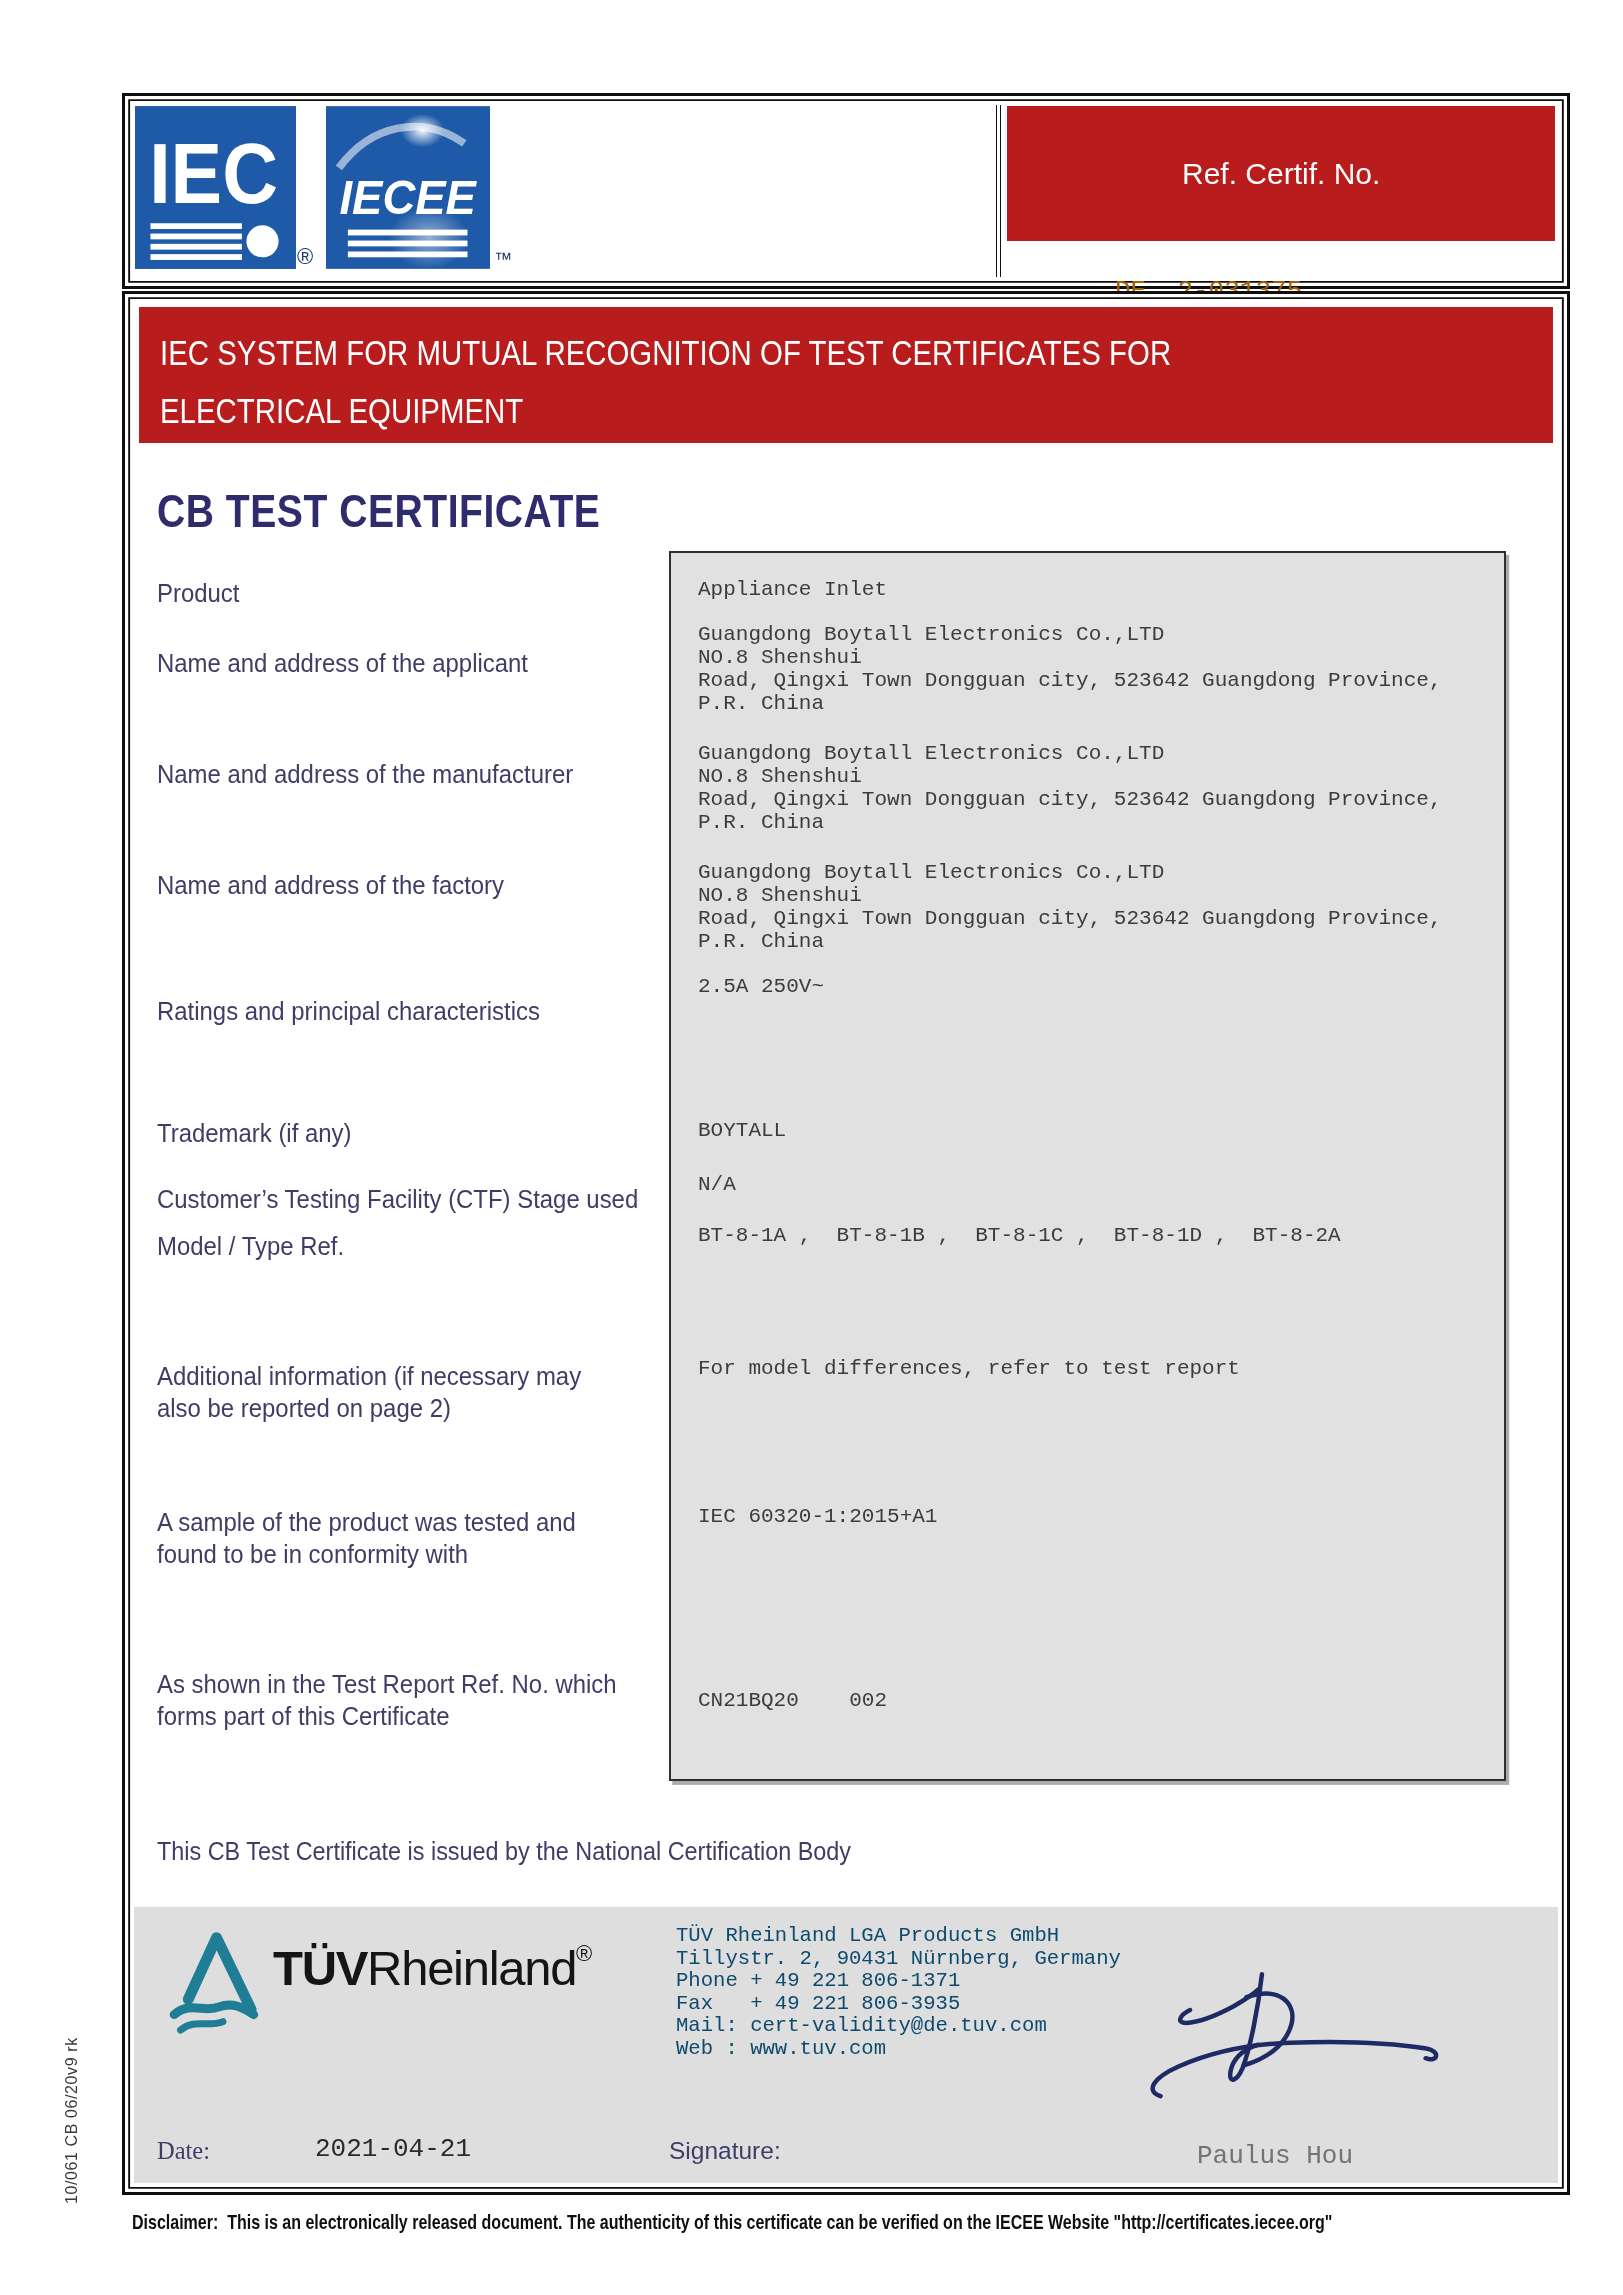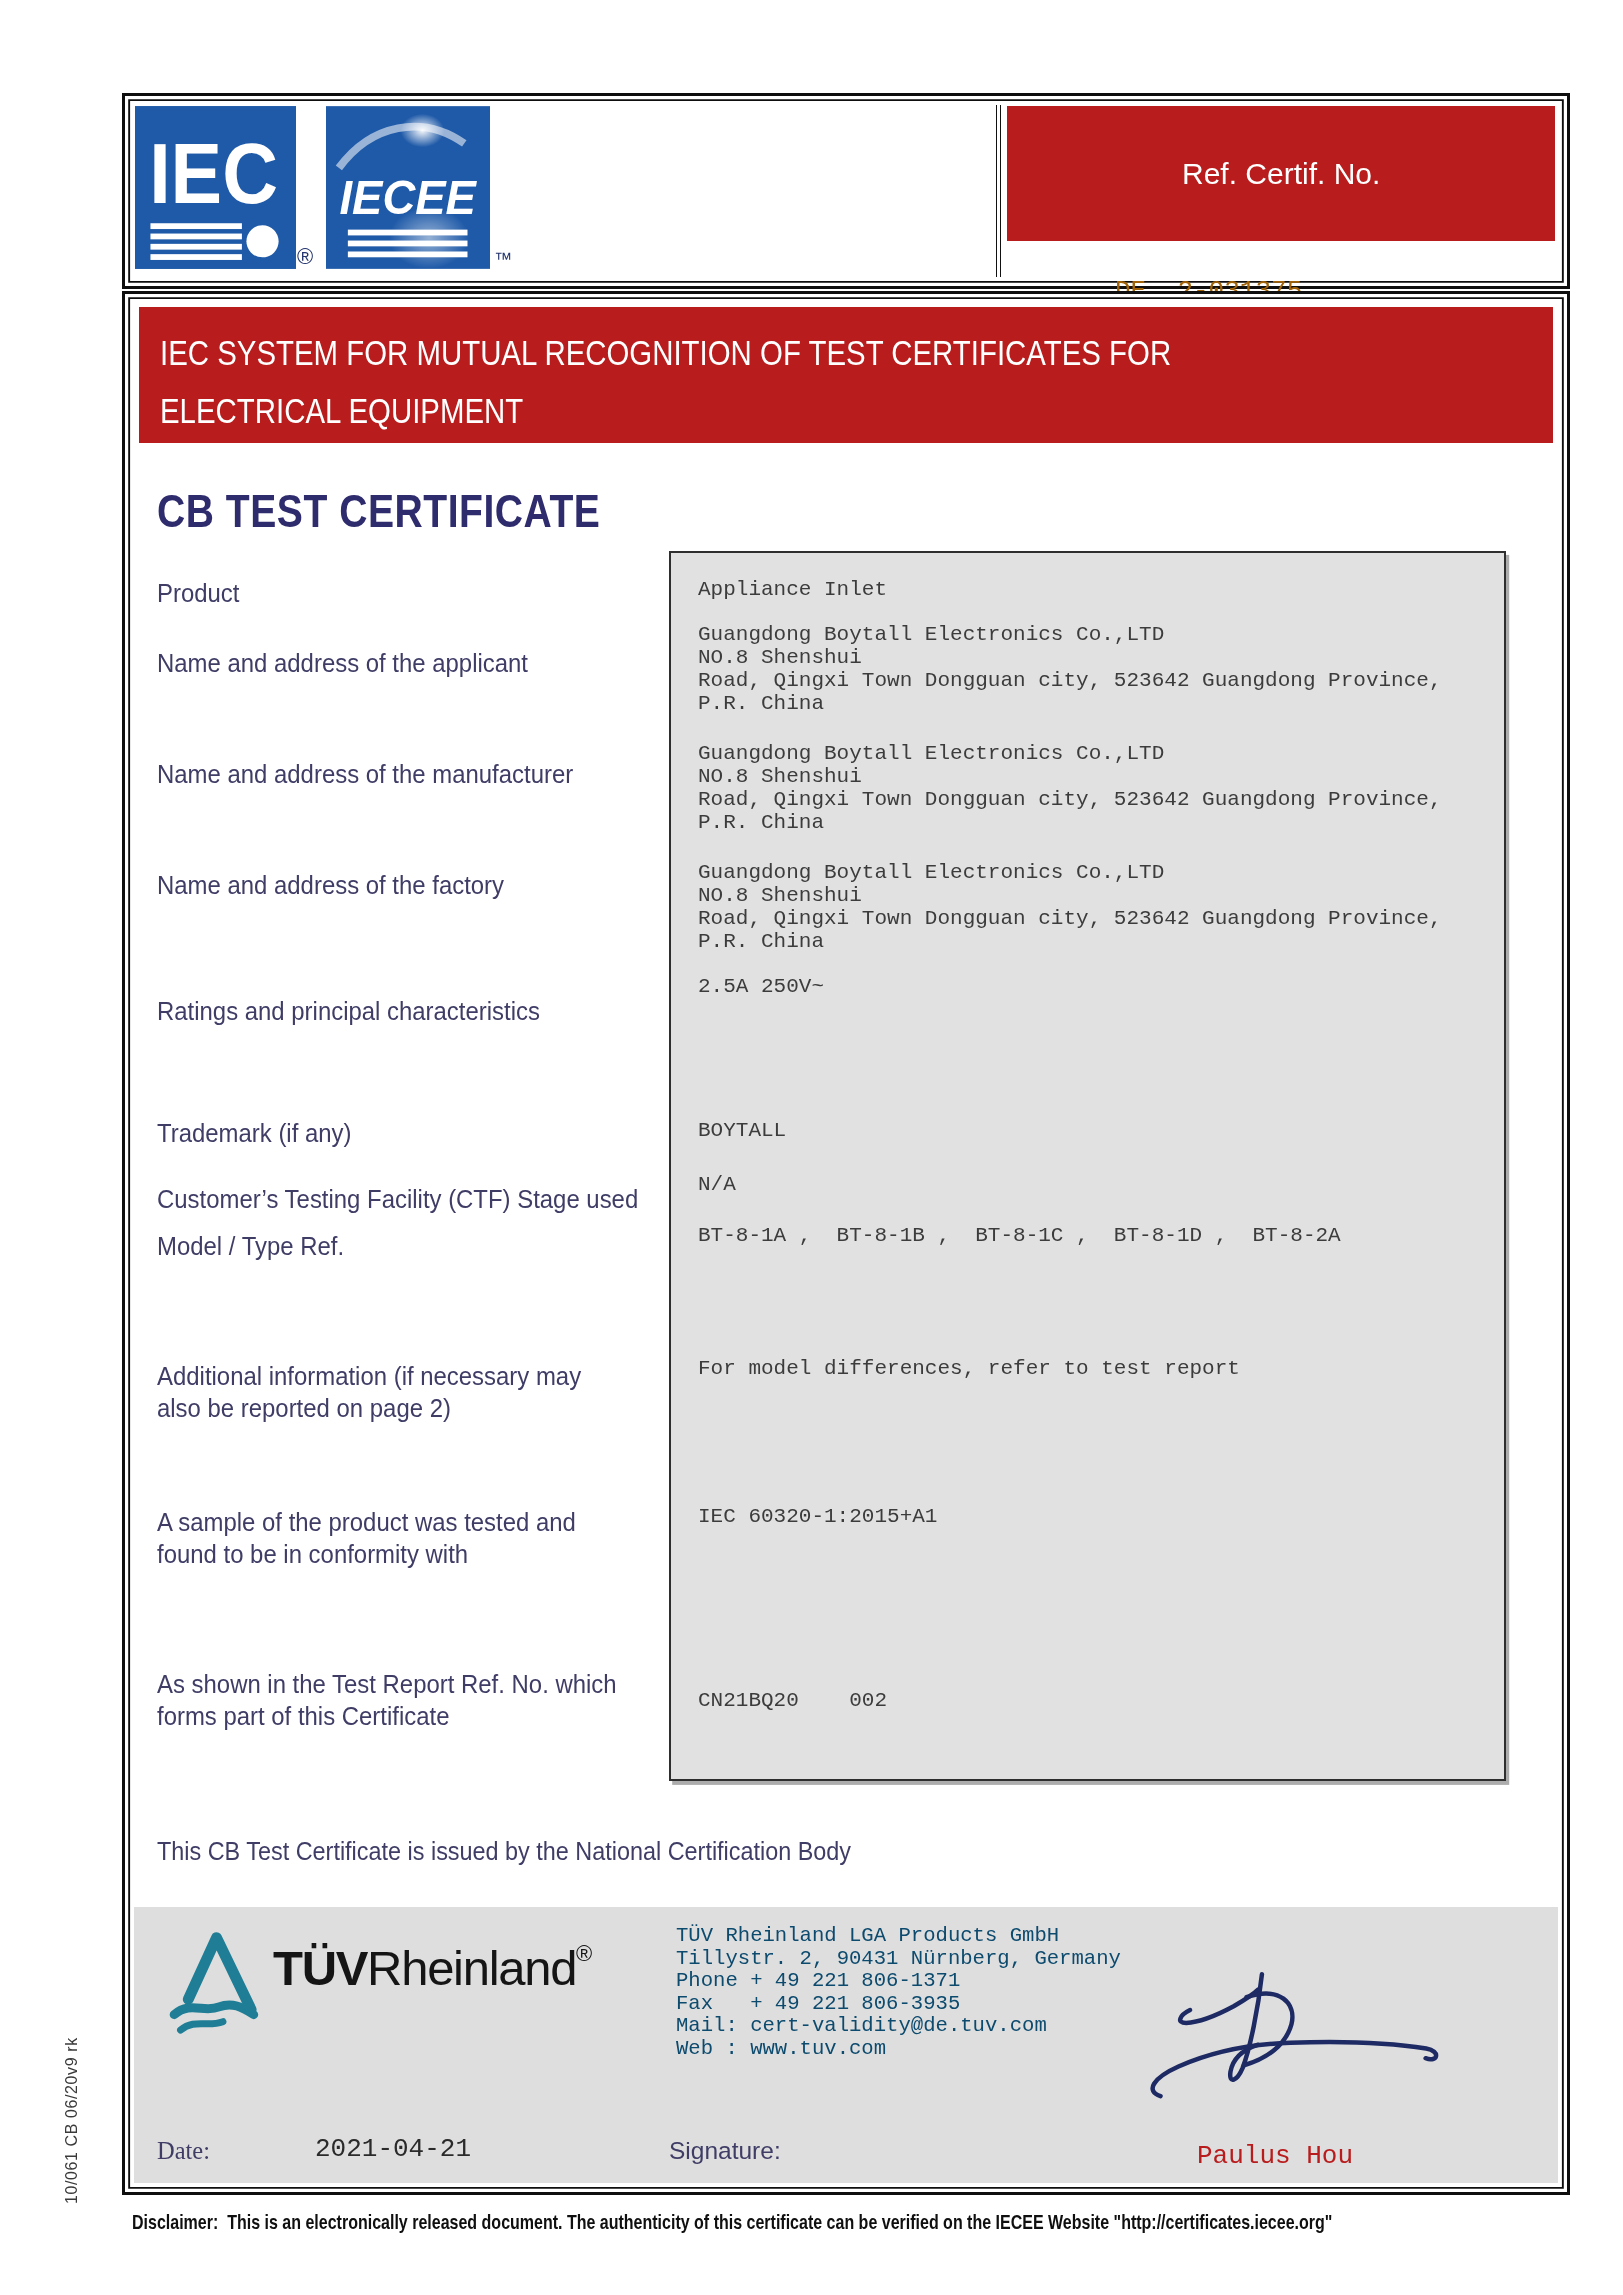--- a/index.html
+++ b/index.html
@@ -170,21 +170,21 @@
               <path d="M 192 8 C 186 62, 174 122, 162 154 C 153 175, 140 180, 143 160 C 147 138, 162 126, 186 118"></path>
               <path d="M 168 44 C 220 26, 246 54, 238 86 C 229 119, 199 140, 164 150"></path>
               <path d="M 34 198 C 10 190, 22 170, 62 152 C 114 129, 174 117, 236 115 C 318 112, 398 116, 448 124 C 471 128, 466 146, 447 139"></path>
             </g>
           </svg>
         </div>
 
         <div class="abs navy" style="left:23px; top:230px; font-size:24.5px;font-family:Liberation Serif, serif;">Date:</div>
         <div class="abs mono" style="left:181px; top:227px; font-size:26px; color:#2a2a2a; white-space:pre;">2021-04-21</div>
         <div class="abs navy" style="left:535px; top:230px; font-size:24.5px;">Signature:</div>
-        <div class="abs mono" style="left:1063px; top:234px; font-size:26px; color:#b91c1c; white-space:pre;">Paulus Hou</div>
+        <div class="abs mono" style="left:1063px; top:234px; font-size:26px; color:#737373; white-space:pre;">Paulus Hou</div>
       </div>
 
     </div>
   </div>
 
   <div class="sidecode" style="left:63px; top:2204px;">10/061 CB 06/20v9 rk</div>
 
   <div class="disclaimer" style="left:132px; top:2212px;">Disclaimer:  This is an electronically released document. The authenticity of this certificate can be verified on the IECEE Website "http://certificates.iecee.org"</div>
 
 </div>

